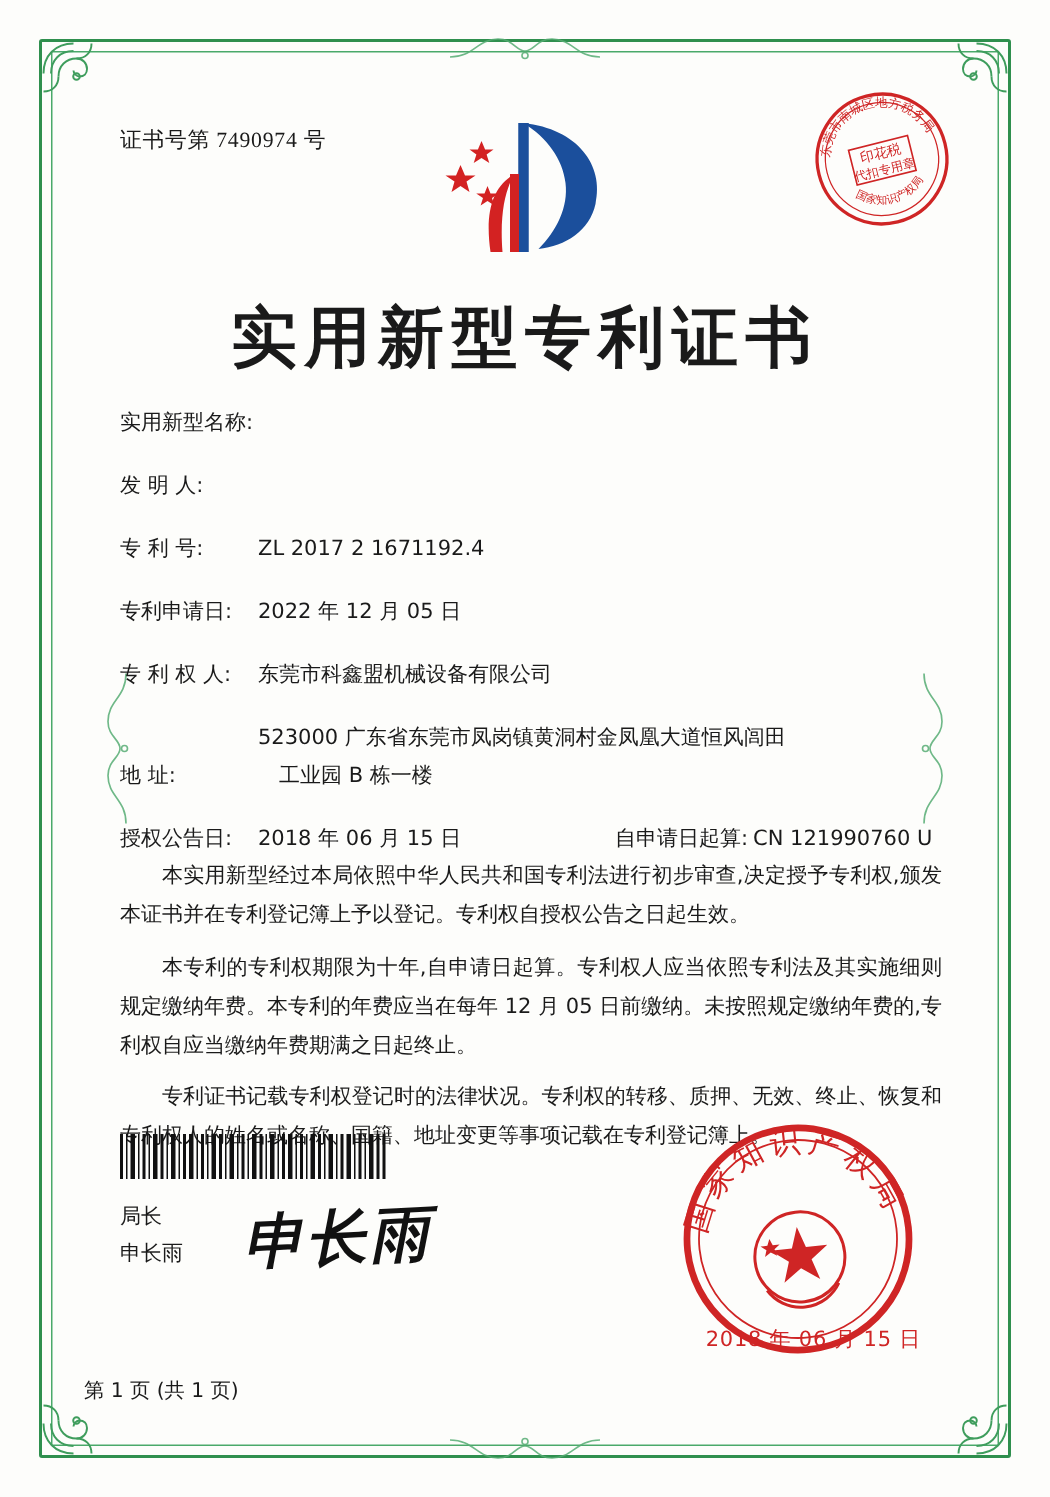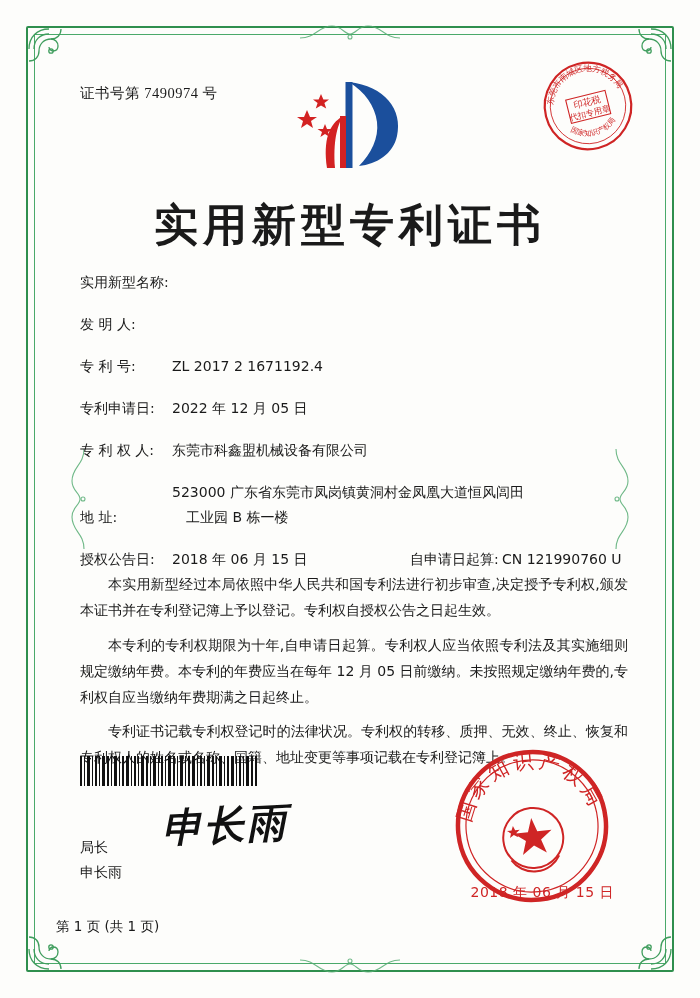--- a/index.html
+++ b/index.html
@@ -178,23 +178,23 @@
     top: 700px;
     width: 180px;
     height: 30px;
   }
   .barcode svg { width: 100%; height: 100%; display: block; }
 
   
   .sig-block {
     position: absolute;
     left: 24px;
-    top: 780px;
+    top: 742px;
     font-size: 14px;
-    font-family: Liberation Serif, serif;
+    font-family: Liberation Sans, sans-serif;
     line-height: 1.75;
   }
   .sig-hand {
     position: absolute;
     left: 106px;
     top: 742px;
     font-size: 40px;
     font-family: "DejaVu Serif", serif;
     font-style: italic;
     font-weight: bold;

